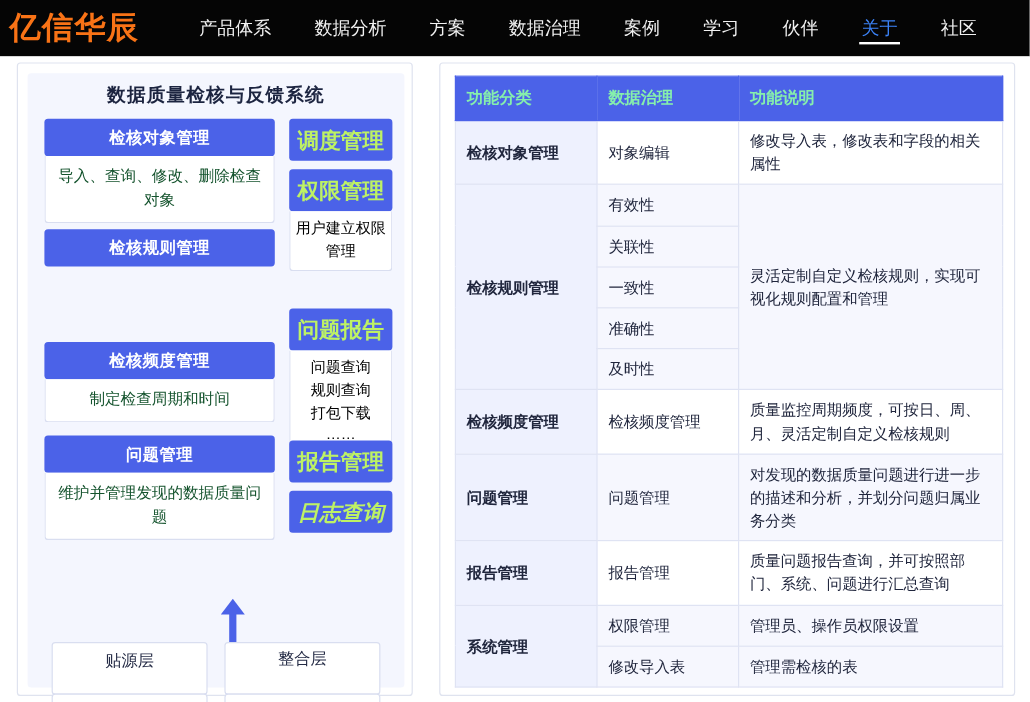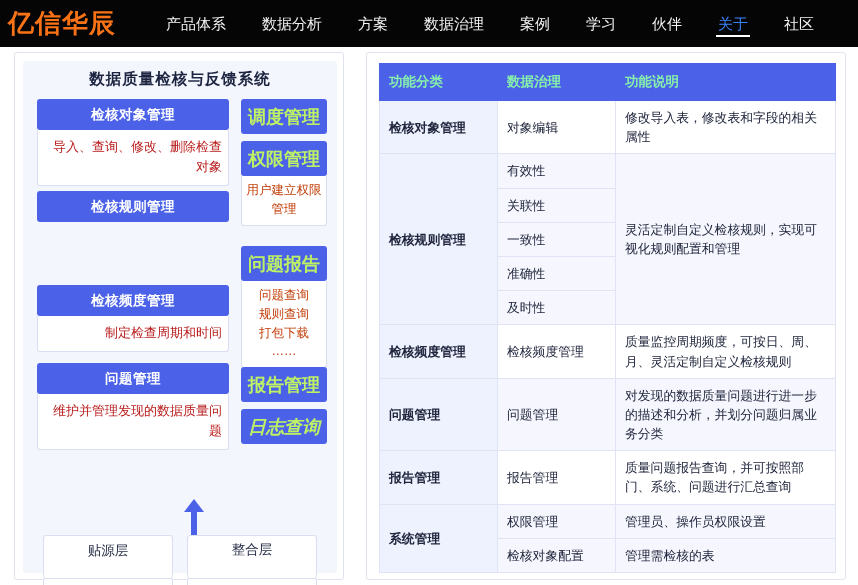--- a/index.html
+++ b/index.html
@@ -100,23 +100,23 @@
     font-weight: bold;
     text-align: center;
     padding: 7px 0 6px;
     border-radius: 3px;
     letter-spacing: .5px;
   }
   .grp-body {
     background: #ffffff;
     border: 1px solid #d9def0;
     border-top: none;
-    color: #b91c1c;
+    color: #14532d;
     font-size: 13px;
-    text-align: right;
+    text-align: center;
     padding: 7px 6px 8px;
     line-height: 1.55;
     border-radius: 0 0 3px 3px;
   }
 
   
   .sgrp {
     position: absolute;
     left: 218px;
     width: 86px;
@@ -127,21 +127,21 @@
     font-size: 18px;
     font-weight: bold;
     text-align: center;
     padding: 6px 0 5px;
     border-radius: 3px;
   }
   .sgrp-body {
     background: #ffffff;
     border: 1px solid #d9def0;
     border-top: none;
-    color: #c2410c;
+    color: #000000;
     font-size: 12.5px;
     text-align: center;
     padding: 5px 2px 6px;
     line-height: 1.5;
     border-radius: 0 0 3px 3px;
   }
 
   
   #arrow {
     position: absolute;
@@ -255,21 +255,21 @@
 
       <div class="sgrp" style="top:38px;">
         <div class="sgrp-head">调度管理</div>
       </div>
 
       <div class="sgrp" style="top:80px;">
         <div class="sgrp-head">权限管理</div>
         <div class="sgrp-body">用户建立权限管理</div>
       </div>
 
-      <div class="sgrp" style="top:185px;">
+      <div class="sgrp" style="top:196px;">
         <div class="sgrp-head">问题报告</div>
         <div class="sgrp-body" style="white-space:pre-line;">问题查询
 规则查询
 打包下载
 ……</div>
       </div>
 
       <div class="sgrp" style="top:306px;">
         <div class="sgrp-head">报告管理</div>
       </div>
@@ -350,20 +350,20 @@
           <td class="white">报告管理</td>
           <td class="white">质量问题报告查询，并可按照部门、系统、问题进行汇总查询</td>
         </tr>
 
         <tr>
           <td class="cat" rowspan="2">系统管理</td>
           <td class="alt">权限管理</td>
           <td class="alt">管理员、操作员权限设置</td>
         </tr>
         <tr>
-          <td class="alt">检核对象配置</td>
+          <td class="alt">修改导入表</td>
           <td class="alt">管理需检核的表</td>
         </tr>
       </tbody>
     </table>
   </div>
 
 </div>
 
 </body></html>

